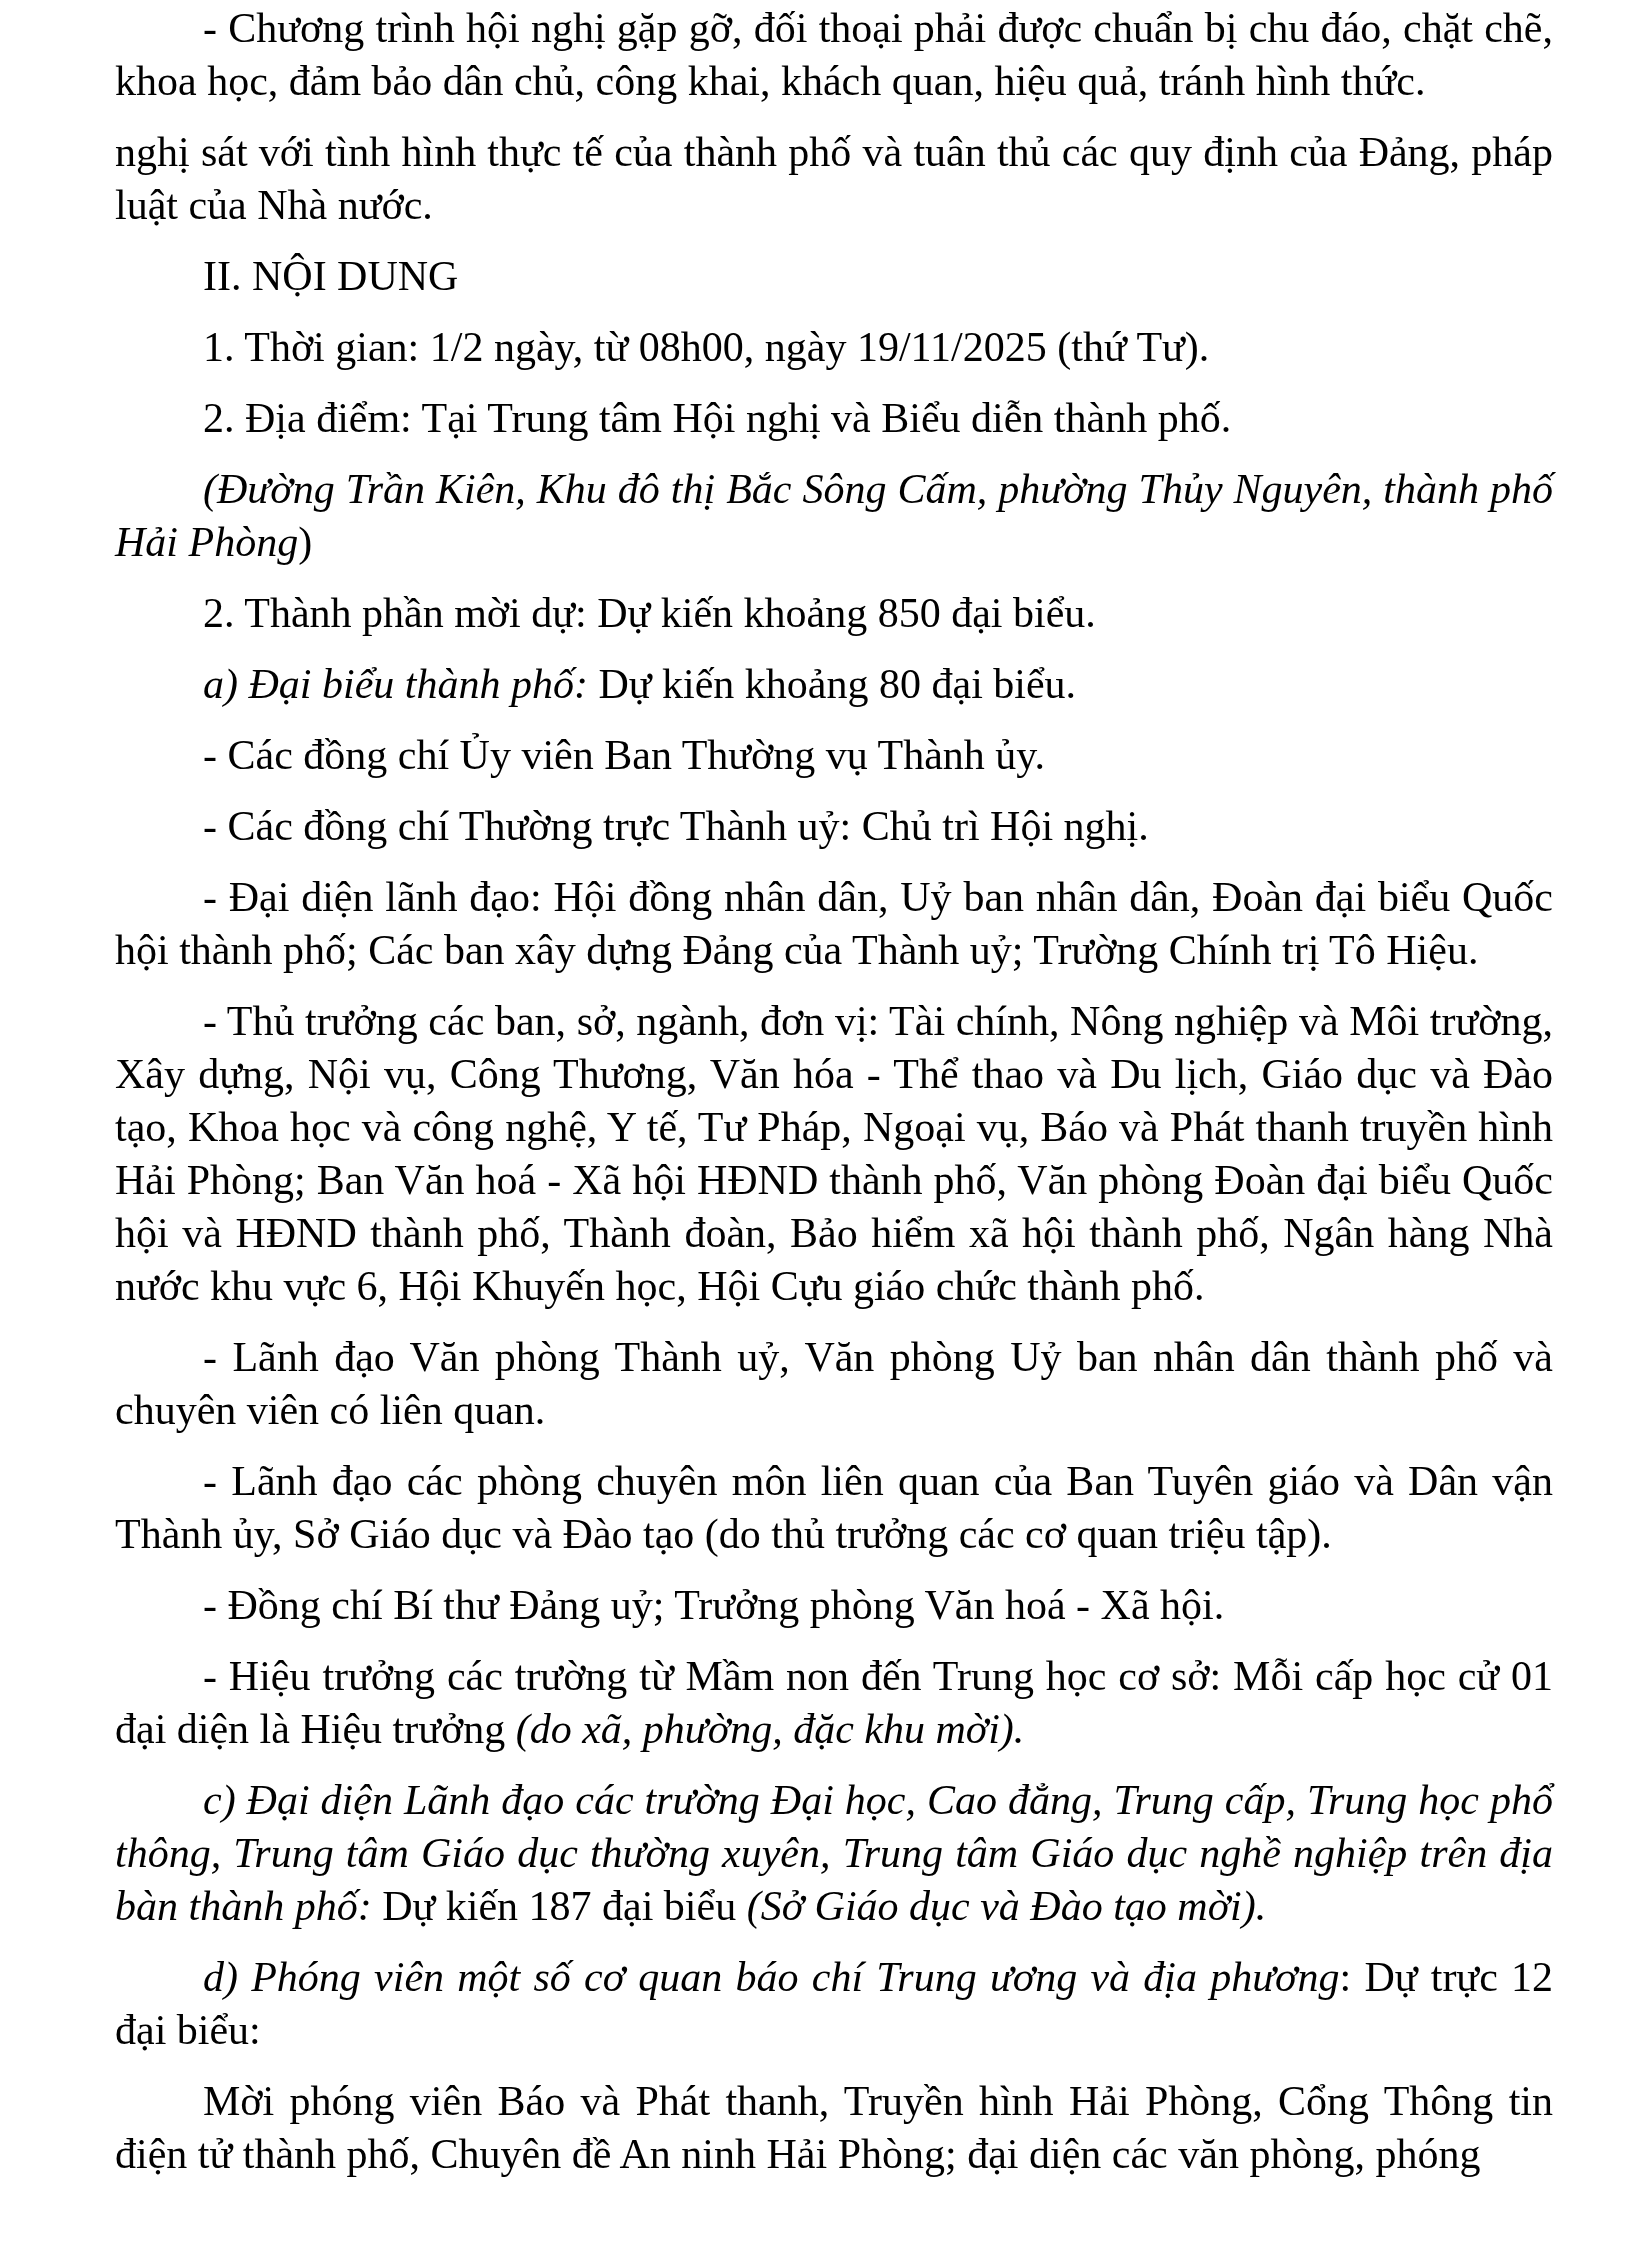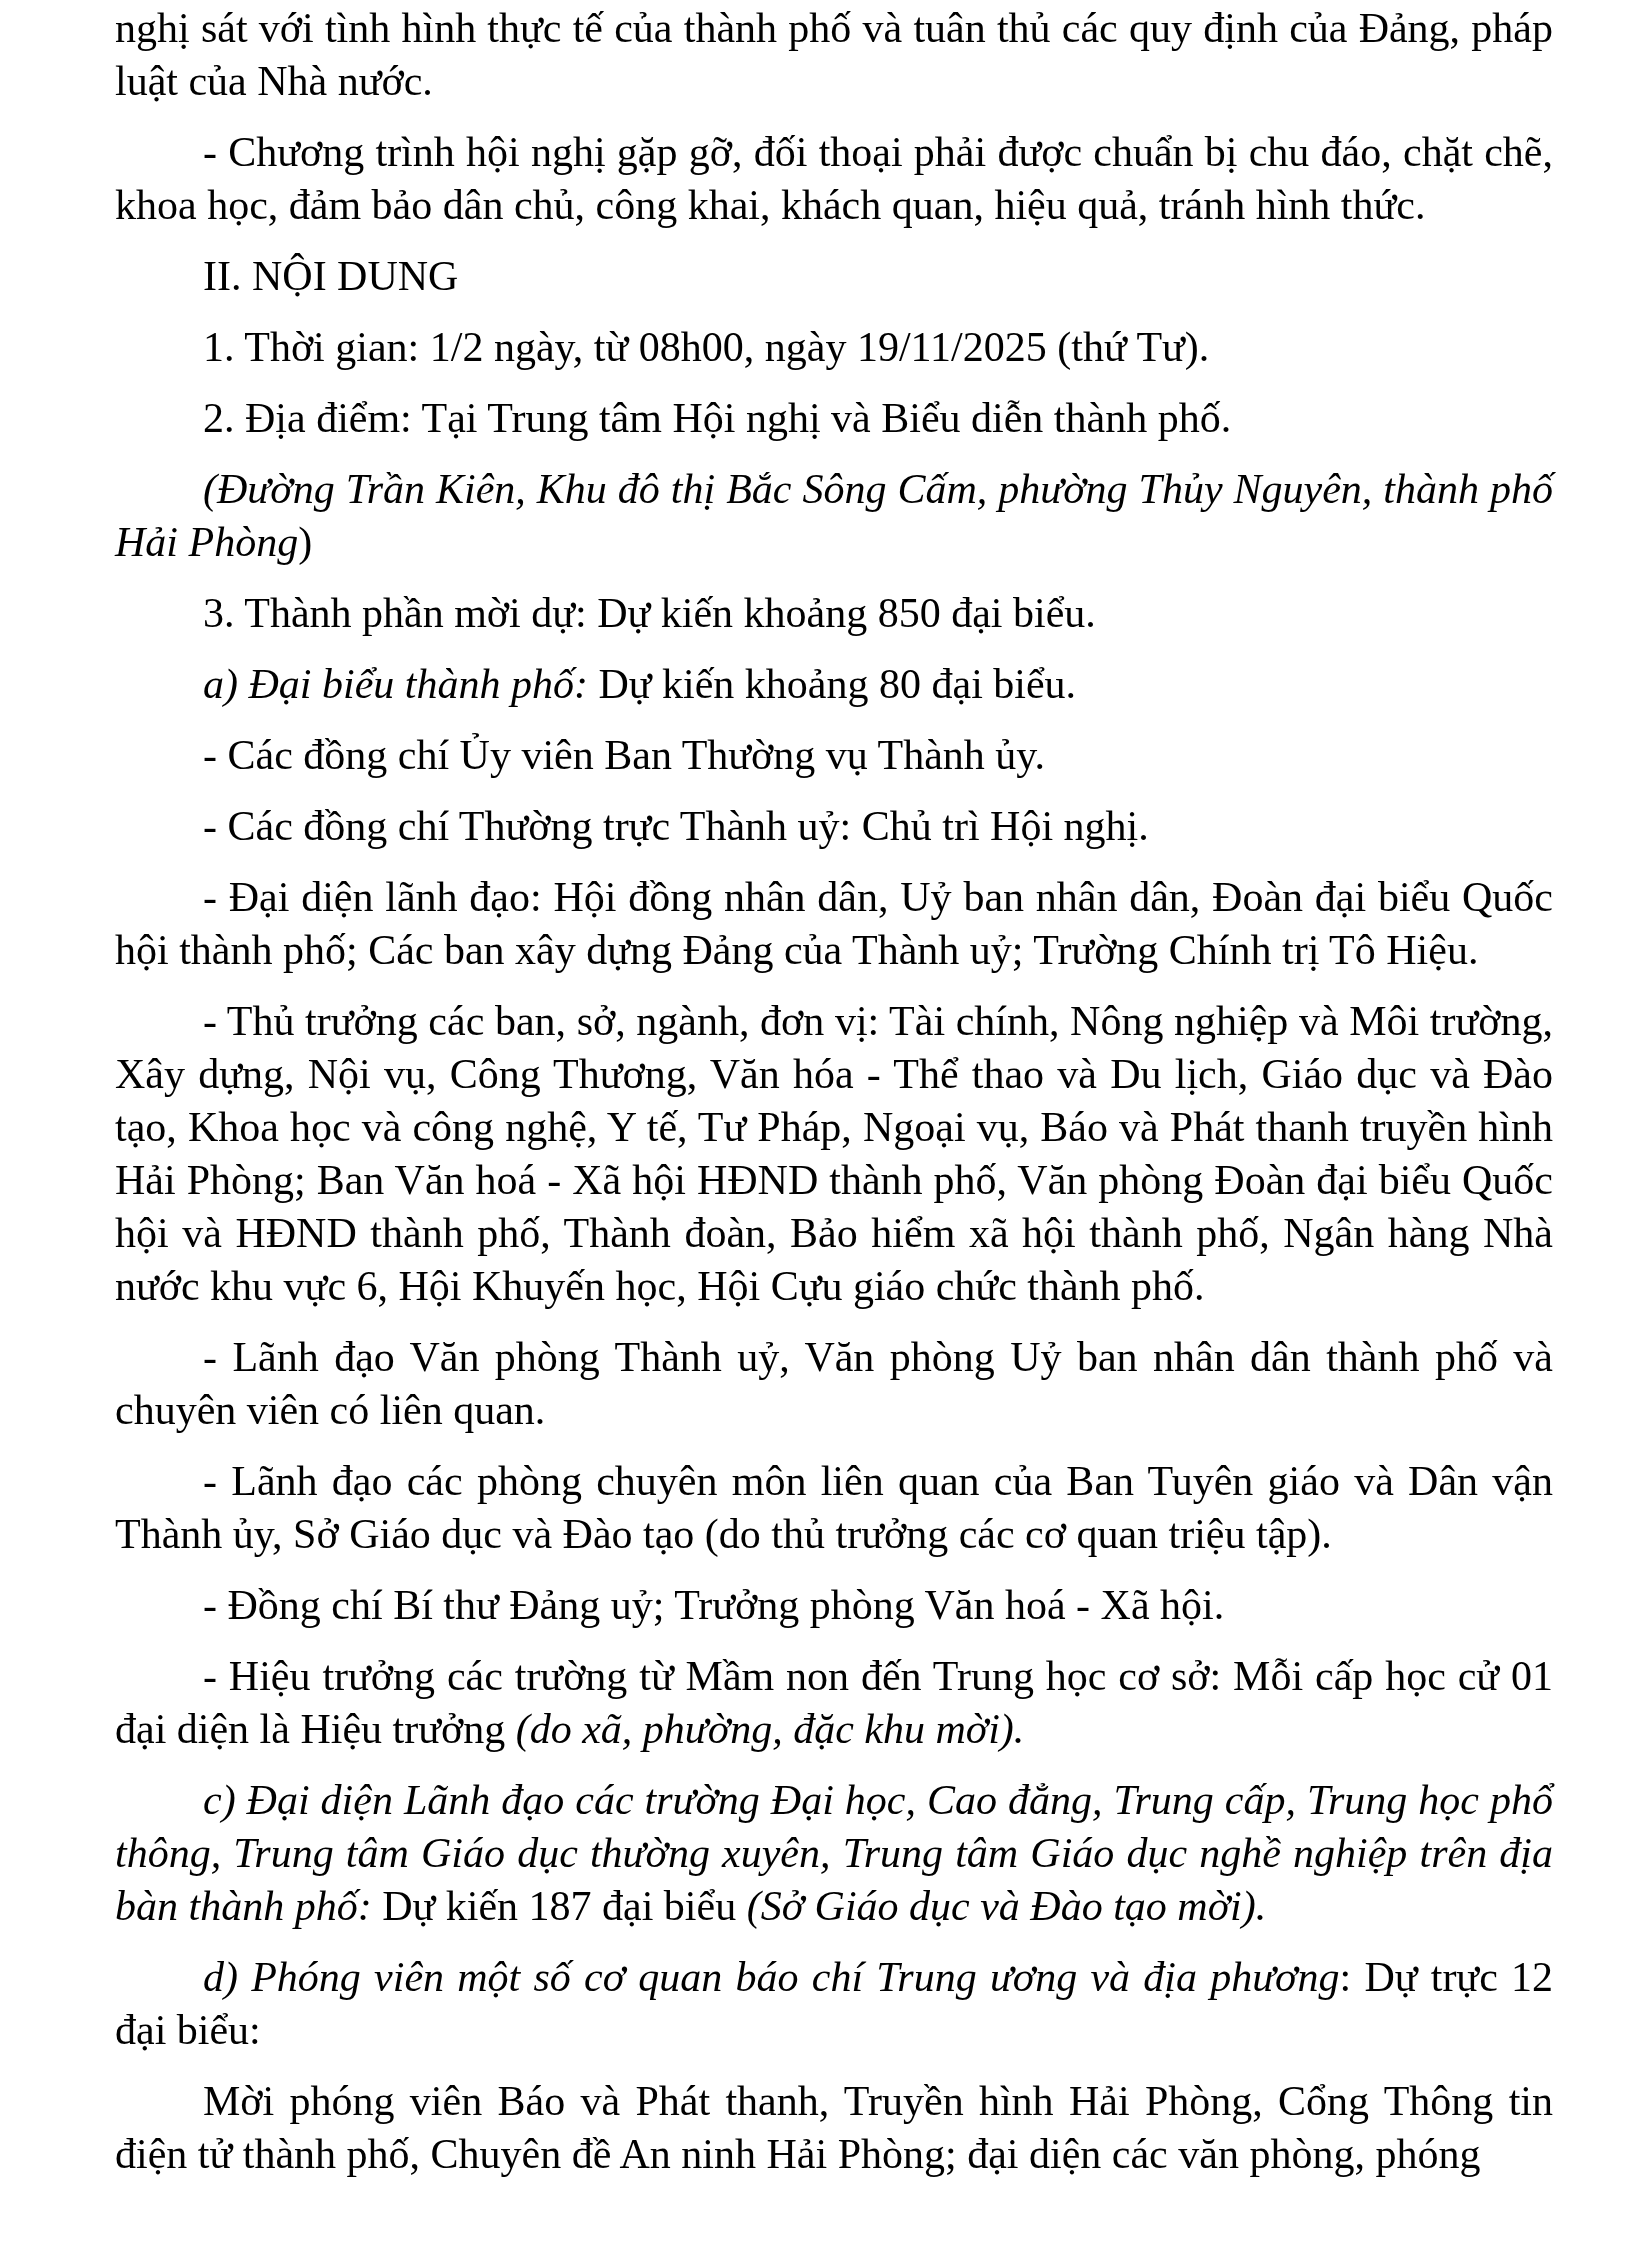--- a/index.html
+++ b/index.html
@@ -32,27 +32,27 @@
       text-indent: 0;
     }
     .run-b { font-weight: normal; }
     .run-i { font-style: italic; }
     .run-bi { font-weight: normal; font-style: italic; }
   </style>
 </head>
 <body>
 
 <div class="page" id="page">
+    <p class="para"><span>- Chương trình hội nghị gặp gỡ, đối thoại phải được chuẩn bị chu đáo, chặt chẽ, khoa học, đảm bảo dân chủ, công khai, khách quan, hiệu quả, tránh hình thức.</span></p>
     <p class="para no-indent"><span>nghị sát với tình hình thực tế của thành phố và tuân thủ các quy định của Đảng, pháp luật của Nhà nước.</span></p>
-    <p class="para"><span>- Chương trình hội nghị gặp gỡ, đối thoại phải được chuẩn bị chu đáo, chặt chẽ, khoa học, đảm bảo dân chủ, công khai, khách quan, hiệu quả, tránh hình thức.</span></p>
     <p class="para"><span class="run-b">II. NỘI DUNG</span></p>
     <p class="para"><span class="run-b">1. Thời gian: 1/2</span><span> ngày, từ </span><span class="run-b">08h00</span><span>, ngày </span><span class="run-b">19/11/2025</span><span> (thứ Tư).</span></p>
     <p class="para"><span class="run-b">2. Địa điểm:</span><span> Tại Trung tâm Hội nghị và Biểu diễn thành phố.</span></p>
     <p class="para"><span class="run-i">(Đường Trần Kiên, Khu đô thị Bắc Sông Cấm, phường Thủy Nguyên, thành phố Hải Phòng</span><span>)</span></p>
-    <p class="para"><span class="run-b">3. Thành phần mời dự:</span><span> Dự kiến khoảng </span><span class="run-b">850</span><span> đại biểu.</span></p>
+    <p class="para"><span class="run-b">2. Thành phần mời dự:</span><span> Dự kiến khoảng </span><span class="run-b">850</span><span> đại biểu.</span></p>
     <p class="para"><span class="run-bi">a) Đại biểu thành phố:</span><span> Dự kiến khoảng </span><span class="run-b">80</span><span> đại biểu.</span></p>
     <p class="para"><span>- Các đồng chí Ủy viên Ban Thường vụ Thành ủy.</span></p>
     <p class="para"><span>- Các đồng chí Thường trực Thành uỷ: Chủ trì Hội nghị.</span></p>
     <p class="para"><span>- Đại diện lãnh đạo: Hội đồng nhân dân, Uỷ ban nhân dân, Đoàn đại biểu Quốc hội thành phố; Các ban xây dựng Đảng của Thành uỷ; Trường Chính trị Tô Hiệu.</span></p>
     <p class="para"><span>- Thủ trưởng các ban, sở, ngành, đơn vị: Tài chính, Nông nghiệp và Môi trường, Xây dựng, Nội vụ, Công Thương, Văn hóa - Thể thao và Du lịch, Giáo dục và Đào tạo, Khoa học và công nghệ, Y tế, Tư Pháp, Ngoại vụ, Báo và Phát thanh truyền hình Hải Phòng; Ban Văn hoá - Xã hội HĐND thành phố, Văn phòng Đoàn đại biểu Quốc hội và HĐND thành phố, Thành đoàn, Bảo hiểm xã hội thành phố, Ngân hàng Nhà nước khu vực 6, Hội Khuyến học, Hội Cựu giáo chức thành phố.</span></p>
     <p class="para"><span>- Lãnh đạo Văn phòng Thành uỷ, Văn phòng Uỷ ban nhân dân thành phố và chuyên viên có liên quan.</span></p>
     <p class="para"><span>- Lãnh đạo các phòng chuyên môn liên quan của Ban Tuyên giáo và Dân vận Thành ủy, Sở Giáo dục và Đào tạo (do thủ trưởng các cơ quan triệu tập).</span></p>
     <p class="para"><span>- Đồng chí Bí thư Đảng uỷ; Trưởng phòng Văn hoá - Xã hội.</span></p>
     <p class="para"><span>- Hiệu trưởng các trường từ Mầm non đến Trung học cơ sở: Mỗi cấp học cử 01 đại diện là Hiệu trưởng </span><span class="run-i">(do xã, phường, đặc khu mời).</span></p>
     <p class="para"><span class="run-bi">c) Đại diện Lãnh đạo các trường Đại học, Cao đẳng, Trung cấp, Trung học phổ thông, Trung tâm Giáo dục thường xuyên, Trung tâm Giáo dục nghề nghiệp trên địa bàn thành phố:</span><span> Dự kiến </span><span class="run-b">187</span><span> đại biểu </span><span class="run-i">(Sở Giáo dục và Đào tạo mời).</span></p>

